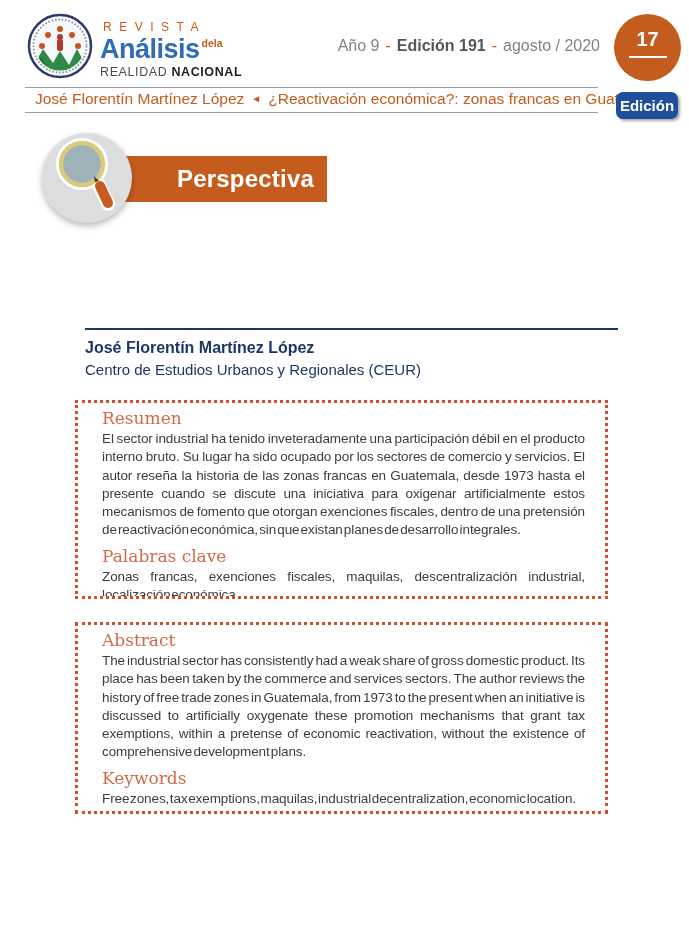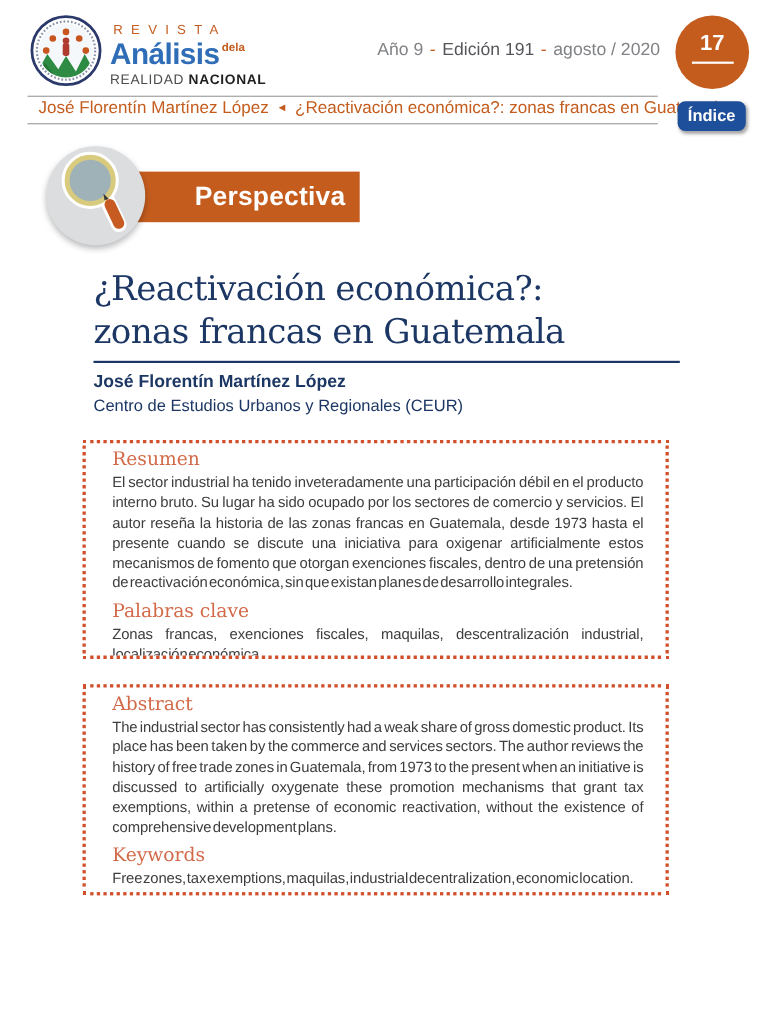--- a/index.html
+++ b/index.html
@@ -24,21 +24,21 @@
   .revista{color:var(--accent-orange);font-size:12px;letter-spacing:7.5px;margin-left:3px;}
   .analisis-row{display:flex;align-items:flex-start;line-height:1;margin-top:2px;}
   .analisis{color:var(--logo-blue);font-weight:700;font-size:27px;letter-spacing:-0.5px;}
   .dela{display:flex;flex-direction:row;color:var(--accent-orange);
         font-size:10.5px;font-weight:700;line-height:9px;margin-left:2px;margin-top:3px;}
   .realidad{font-size:12.5px;color:#4D4D4F;letter-spacing:0.6px;margin-top:2px;}
   .realidad .bold{color:#1F1F21;font-weight:700;}
   .edition{position:absolute;top:37px;left:300px;width:300px;text-align:right;
            font-size:16px;color:var(--gray-text);white-space:nowrap;}
   .edition .sep{color:var(--accent-orange);padding:0 6px;}
-  .edition .ed-bold{font-weight:400;color:#55565A;text-align:center;}
+  .edition .ed-bold{font-weight:700;color:#55565A;text-align:center;}
   .page-circle{position:absolute;left:614px;top:14px;width:67px;height:67px;border-radius:50%;
                background:var(--accent-orange);text-align:center;}
   .page-circle .num{color:#fff;font-size:20px;font-weight:700;padding-top:15px;line-height:20px;}
   .page-circle .underline{width:38px;height:2px;background:#fff;margin:7px auto 0;}
   .rule{position:absolute;left:25px;width:573px;height:1px;background:#9a9a9a;}
   .rule-top{top:87px;} .rule-bottom{top:112px;}
   .breadcrumb{position:absolute;left:35px;top:90px;font-size:15.5px;color:var(--accent-orange);white-space:nowrap;}
   .breadcrumb .arrow{font-size:10px;vertical-align:2px;padding:0 7px;}
   .index-btn{position:absolute;left:616px;top:92px;width:62px;height:27px;border-radius:7px;
              background:var(--button-blue);color:#fff;font-size:15px;font-weight:700;
@@ -119,39 +119,35 @@
     <div class="num">17</div>
     <div class="underline"></div>
   </div>
 
   <div class="rule rule-top"></div>
   <div class="breadcrumb">
     <span>José Florentín Martínez López</span><span class="arrow">◄</span><span>¿Reactivación económica?: zonas francas en Guatemala</span>
   </div>
   <div class="rule rule-bottom"></div>
 
-  <div class="index-btn">Índice</div>
+  <div class="index-btn">Edición</div>
 
   <div class="banner-rect">
     <span>Perspectiva</span>
   </div>
   <div class="banner-circle">
     <svg width="90" height="90" viewBox="0 0 90 90">
       <line x1="54" y1="46" x2="66" y2="71" stroke="#ffffff" stroke-width="14" stroke-linecap="round"></line>
       <circle cx="40" cy="31" r="24" fill="none" stroke="#ffffff" stroke-width="4"></circle>
       <circle cx="40" cy="31" r="21" fill="#9FB2B8" stroke="#D9CB7D" stroke-width="4.5"></circle>
       <polygon points="52,43 57,48 53,49" fill="#3a3a3a"></polygon>
       <line x1="58" y1="53" x2="66" y2="70" stroke="#C75B21" stroke-width="10" stroke-linecap="round"></line>
     </svg>
   </div>
 
-  <div class="article-title">
-    <div>¿Reactivación económica?:</div>
-    <div>zonas francas en Guatemala</div>
-  </div>
   <div class="title-rule"></div>
   <div class="author">José Florentín Martínez López</div>
   <div class="affiliation">Centro de Estudios Urbanos y Regionales (CEUR)</div>
 
   <div class="dotted-box resumen-box">
     <div class="box-heading">Resumen</div>
     <div class="box-body">El sector industrial ha tenido inveteradamente una participación débil en el producto interno bruto. Su lugar ha sido ocupado por los sectores de comercio y servicios. El autor reseña la historia de las zonas francas en Guatemala, desde 1973 hasta el presente cuando se discute una iniciativa para oxigenar artificialmente estos mecanismos de fomento que otorgan exenciones fiscales, dentro de una pretensión de reactivación económica, sin que existan planes de desarrollo integrales.</div>
     <div class="box-heading kw-heading">Palabras clave</div>
     <div class="box-body kw-text">Zonas francas, exenciones fiscales, maquilas, descentralización industrial, localización económica.</div>
   </div>

